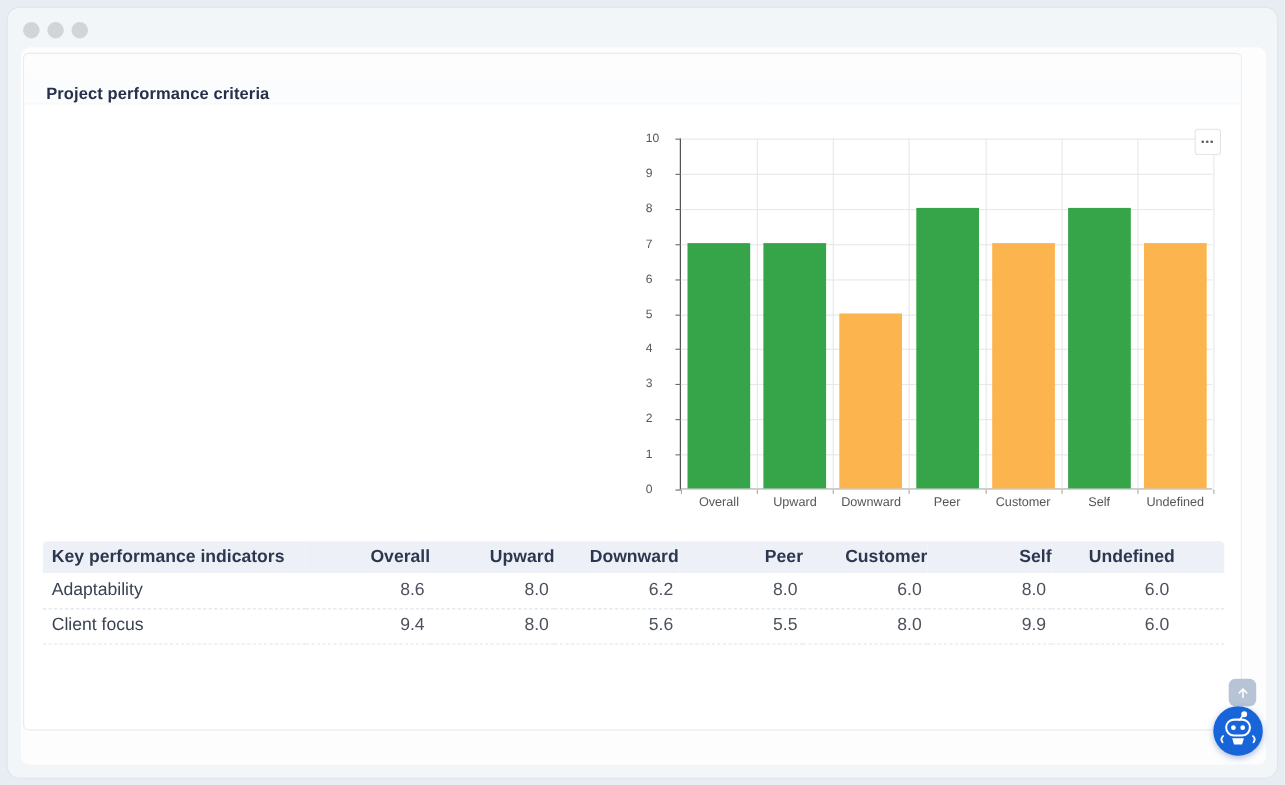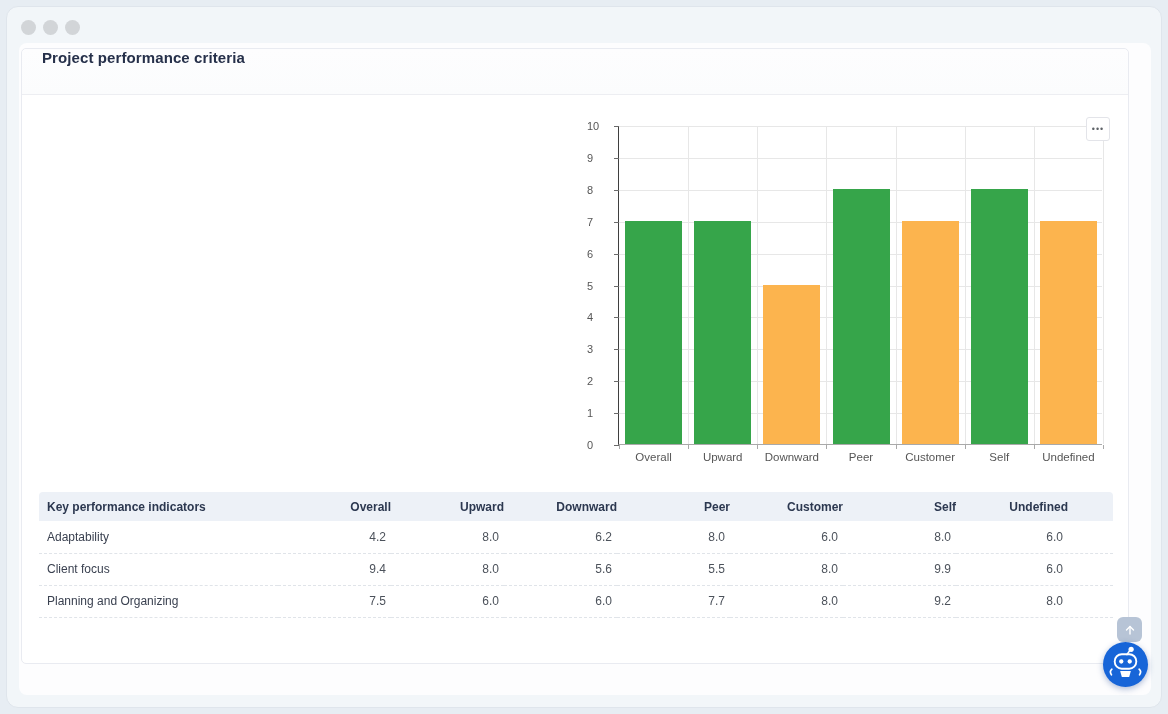--- a/index.html
+++ b/index.html
@@ -11,21 +11,21 @@
 
   .traffic { position:absolute; left:14px; top:13px; display:flex; gap:7px; }
   .dot { width:15px; height:15px; border-radius:50%; background:#d2d5d8; display:inline-block; }
 
   .panel { position:absolute; left:12px; top:36px; width:1132px; height:652px;
            background:#fdfdfe; border-radius:8px; }
 
   .card { position:absolute; left:14px; top:41px; width:1108px; height:616px;
           background:#ffffff; border:1px solid #e9ebf1; border-radius:5px; }
 
-  .card-header { height:46px; border-bottom:1px solid #edeef2; display:flex; align-items:flex-start;
+  .card-header { height:46px; border-bottom:1px solid #edeef2; display:flex; align-items:flex-end;
                  padding-left:20px; background:linear-gradient(#fdfdfe,#fbfcfd); border-radius:5px 5px 0 0; }
   .card-header h1 { font-size:15px; font-weight:700; color:#26304a; letter-spacing:.1px; }
 
   .desc { position:absolute; left:20px; top:66px; width:552px; font-size:13px;
           line-height:16.5px; color:#3e4246; }
 
   
   .plot { position:absolute; left:596px; top:77px; width:484px; height:319px;
           border-left:1px solid #3f3f3f; border-bottom:1px solid #a9a9a9; }
   .gridline-h { position:absolute; left:0; width:100%; height:1px; background:#e7e7e7; }
@@ -36,21 +36,21 @@
             color:#565656; transform:translateY(-50%); }
   .xlabel { position:absolute; top:325px; text-align:center; font-size:11.5px; color:#565656; }
   .bar { position:absolute; bottom:0; }
 
   .menu-btn { position:absolute; left:1064px; top:68px; width:24px; height:24px;
               background:#fff; border:1px solid #e3e4e9; border-radius:3px; cursor:pointer;
               color:#5f6368; font-size:9px; letter-spacing:1px; line-height:20px; text-align:center; }
 
   
   .table-wrap { position:absolute; left:17px; top:443px; width:1074px; }
-  table { width:100%; border-collapse:collapse; table-layout:fixed; font-size:12px; }
+  table { width:100%; border-collapse:collapse; table-layout:fixed; font-size:16px; }
   thead th { background:#edf1f7; color:#2c3850; font-weight:700; height:29px;
              text-align:right; padding:0; }
   thead th:first-child { text-align:left; padding-left:8px; border-radius:4px 0 0 0; }
   thead th:last-child { padding-right:45px; border-radius:0 4px 0 0; }
   tbody td { height:32px; text-align:right; color:#4c525b; padding-right:5px;
              border-bottom:1px dashed #e0e4e9; background:#fff; }
   tbody td:first-child { text-align:left; padding-left:8px; color:#3a4150; }
   tbody td:last-child { padding-right:50px; }
 
   
@@ -176,47 +176,37 @@
               <th>Downward</th>
               <th>Peer</th>
               <th>Customer</th>
               <th>Self</th>
               <th>Undefined</th>
             </tr>
           </thead>
           <tbody>
             <tr>
               <td>Adaptability</td>
-              <td>4.2</td>
+              <td>8.6</td>
               <td>8.0</td>
               <td>6.2</td>
               <td>8.0</td>
               <td>6.0</td>
               <td>8.0</td>
               <td>6.0</td>
             </tr>
             <tr>
               <td>Client focus</td>
               <td>9.4</td>
               <td>8.0</td>
               <td>5.6</td>
               <td>5.5</td>
               <td>8.0</td>
               <td>9.9</td>
               <td>6.0</td>
-            </tr>
-            <tr>
-              <td>Planning and Organizing</td>
-              <td>7.5</td>
-              <td>6.0</td>
-              <td>6.0</td>
-              <td>7.7</td>
-              <td>8.0</td>
-              <td>9.2</td>
-              <td>8.0</td>
             </tr>
           </tbody>
         </table>
     </div>
   </div>
 
   <button class="scroll-top">
     <svg width="14" height="14" viewBox="0 0 24 24" fill="none" stroke="#ffffff" stroke-width="2.4" stroke-linecap="round" stroke-linejoin="round">
       <path d="M12 19 V6"></path>
         <path d="M6 12 L12 6 L18 12"></path>

